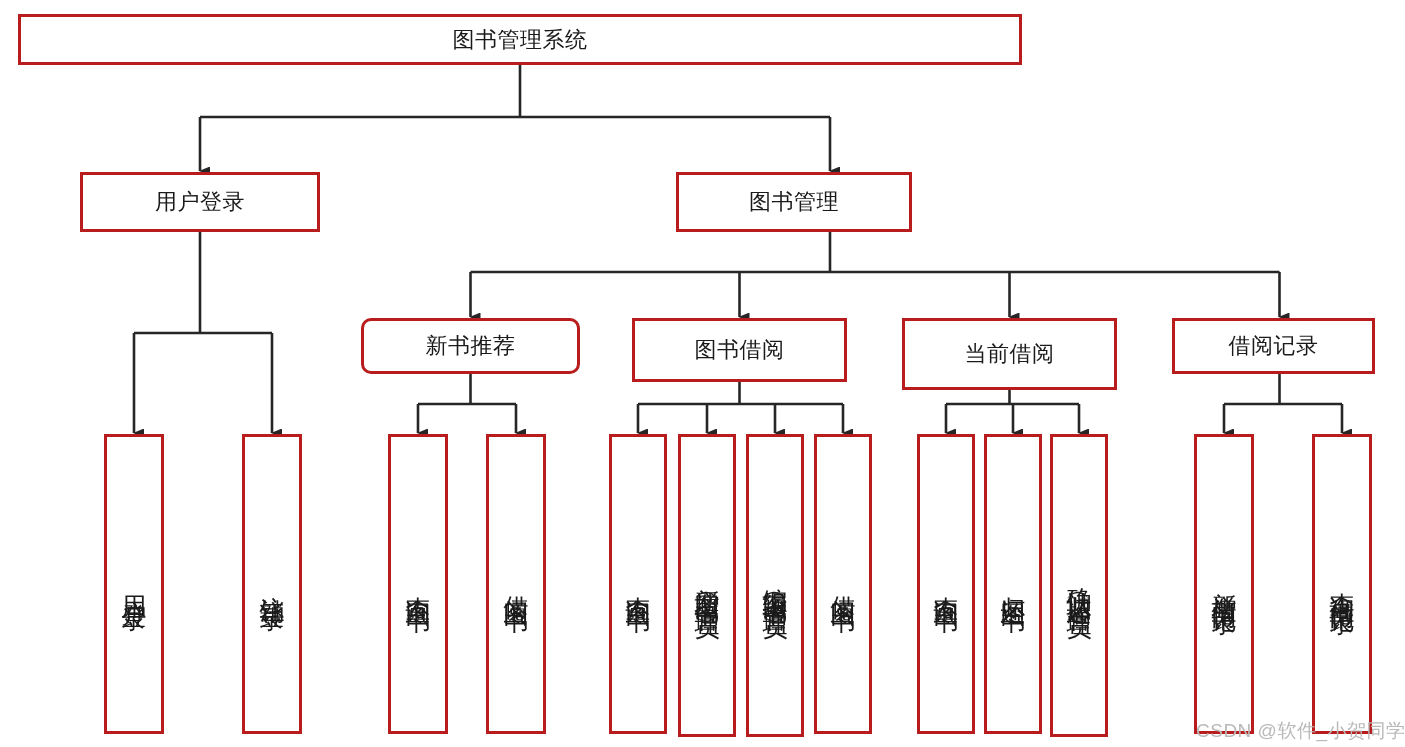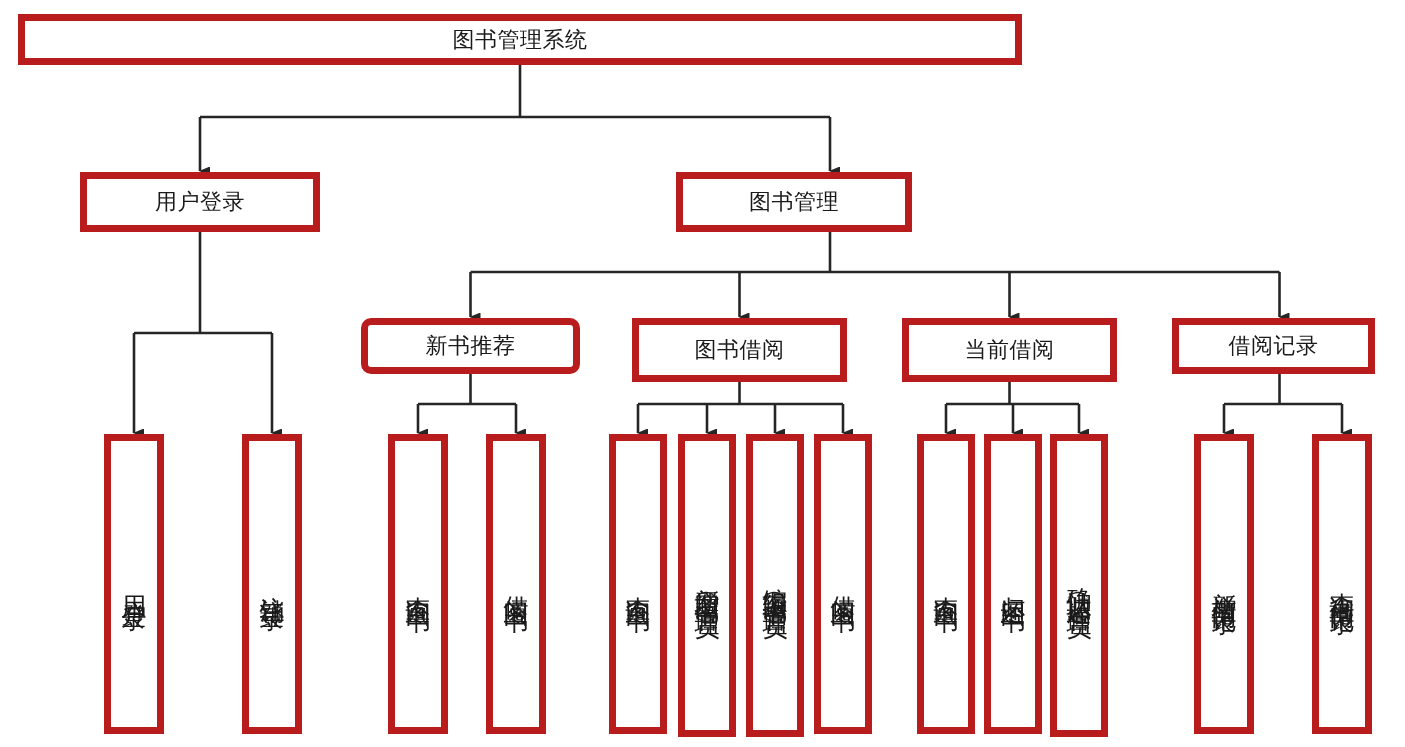--- a/index.html
+++ b/index.html
@@ -23,21 +23,21 @@
     left: 0;
     top: 0;
     width: 1405px;
     height: 747px;
     pointer-events: none;
   }
   .node {
     position: absolute;
     box-sizing: border-box;
     background: #ffffff;
-    border: 7px solid #b91c1c;
+    border: 3px solid #b91c1c;
     display: flex;
     align-items: center;
     justify-content: center;
     color: #1a1a1a;
   }
   .node-label {
     display: block;
     text-align: center;
     line-height: 1.16;
     white-space: pre;
@@ -120,21 +120,21 @@
       </div>
       <div class="node horiz" style="left: 676px; top: 172px; width: 236px; height: 60px;">
         <span class="node-label">图书管理</span>
       </div>
       <div class="node horiz" style="left: 361px; top: 318px; width: 219px; height: 56px; border-radius: 10px;">
         <span class="node-label">新书推荐</span>
       </div>
       <div class="node horiz" style="left: 632px; top: 318px; width: 215px; height: 64px;">
         <span class="node-label">图书借阅</span>
       </div>
-      <div class="node horiz" style="left: 902px; top: 318px; width: 215px; height: 64px;">
+      <div class="node horiz" style="left: 902px; top: 318px; width: 215px; height: 72px;">
         <span class="node-label">当前借阅</span>
       </div>
       <div class="node horiz" style="left: 1172px; top: 318px; width: 203px; height: 56px;">
         <span class="node-label">借阅记录</span>
       </div>
       <div class="node vert" style="left: 104px; top: 434px; width: 60px; height: 300px;">
         <span class="node-label">用户登录</span>
       </div>
       <div class="node vert" style="left: 242px; top: 434px; width: 60px; height: 300px;">
         <span class="node-label">注销登录</span>
@@ -166,13 +166,14 @@
       <div class="node vert" style="left: 1050px; top: 434px; width: 58px; height: 303px;">
         <span class="node-label">确认归还（管理员）</span>
       </div>
       <div class="node vert" style="left: 1194px; top: 434px; width: 60px; height: 300px;">
         <span class="node-label">新增借阅记录</span>
       </div>
       <div class="node vert" style="left: 1312px; top: 434px; width: 60px; height: 300px;">
         <span class="node-label">查询借阅记录</span>
       </div>
     </div>
+  <div class="watermark" style="left: 1196px; top: 718px;">CSDN @软件_小贺同学</div>
 </div>
 
 </body></html>

